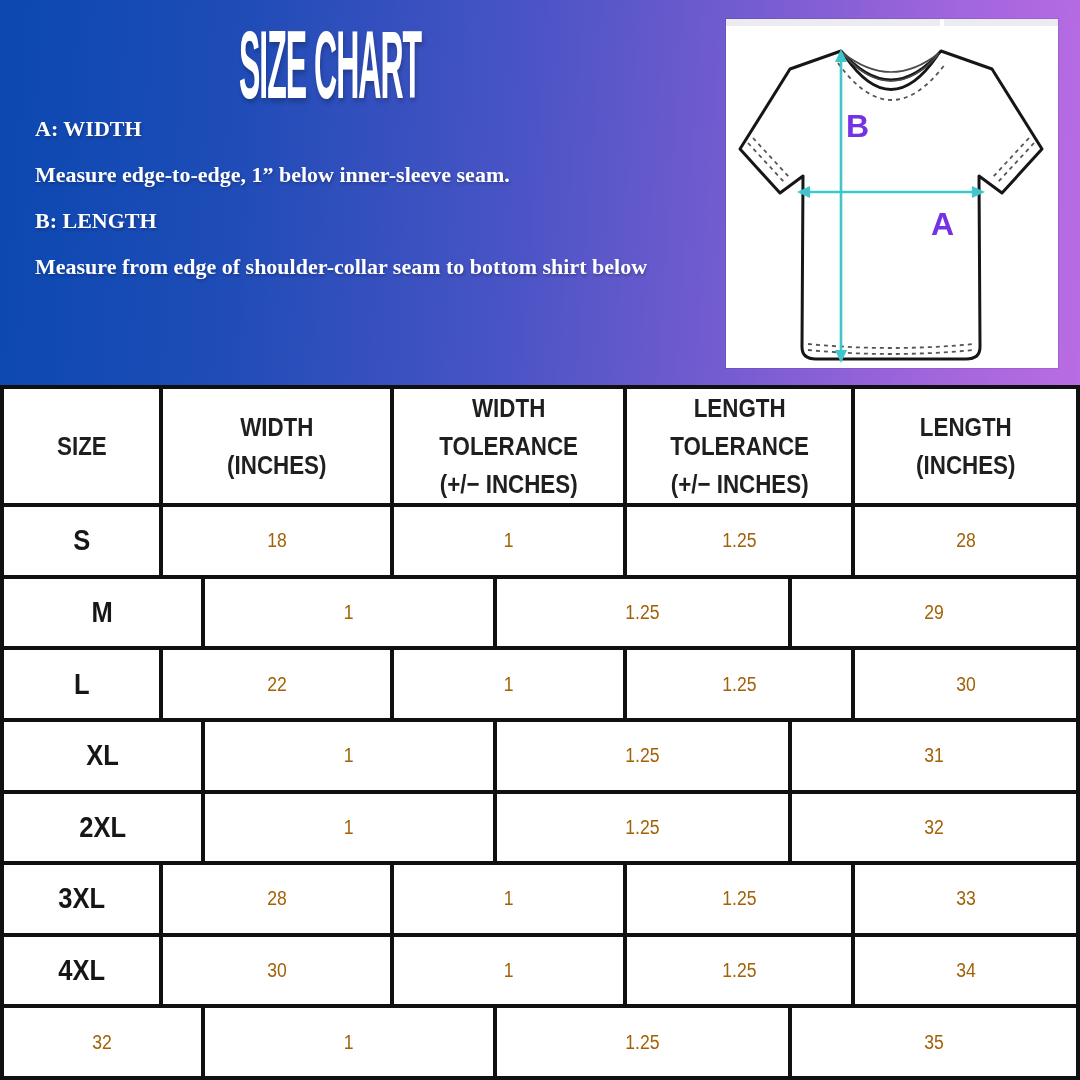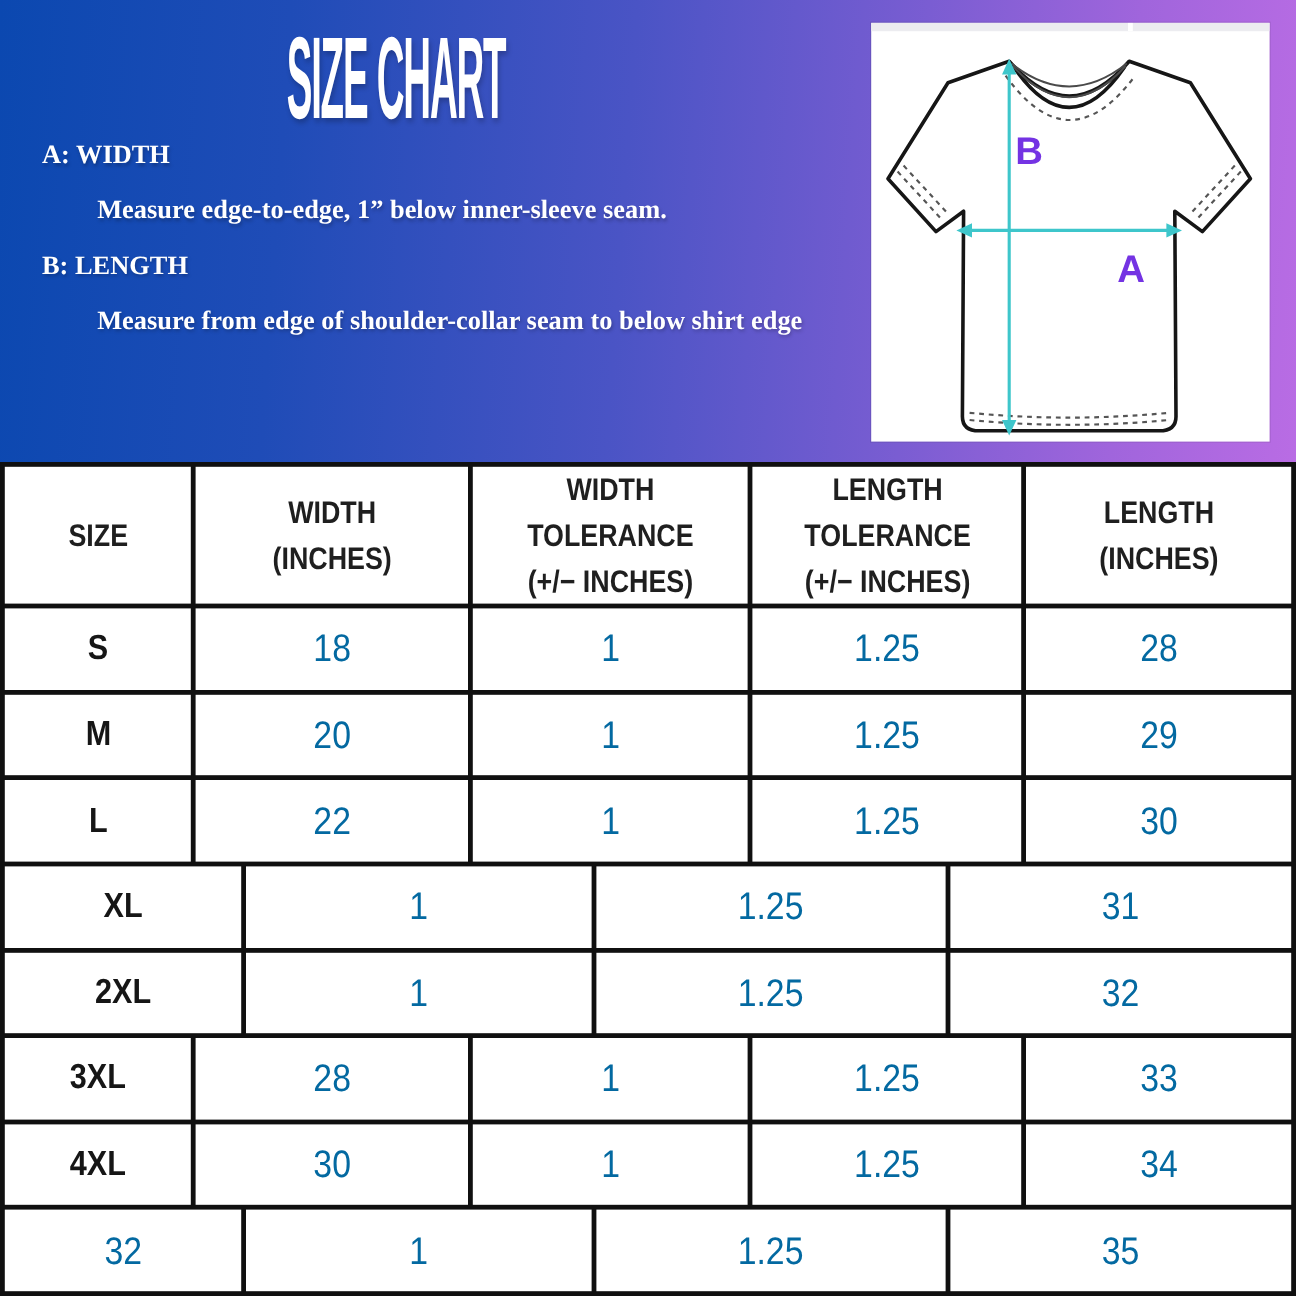--- a/index.html
+++ b/index.html
@@ -22,38 +22,38 @@
     transform:scale(0.33,1);transform-origin:center top;
     text-shadow:4px 4px 7px rgba(0,0,0,0.22);
   }
   .instructions{
     position:absolute;left:35px;top:106px;width:660px;
     color:#fff;font-family:"Liberation Serif",serif;font-weight:700;
     font-size:22px;line-height:46px;
     text-shadow:1px 2px 3px rgba(0,0,0,0.25);
   }
   .instr-label{display:block;}
-  .instr-text{display:block;margin-left:46px;}
+  .instr-text{display:block;}
   
   .diagram{
     position:absolute;right:22px;top:19px;width:332px;height:349px;
     background:#fff;box-shadow:0 0 0 1px rgba(0,0,0,0.08);
   }
   .diagram svg{display:block;width:100%;height:100%;}
   
   .size-table{
     position:absolute;left:0;top:385px;width:1080px;height:695px;
     background:#101010;box-sizing:border-box;padding:4px;
     display:flex;flex-direction:column;gap:4px;
   }
   .t-row{display:flex;gap:4px;flex:1;min-height:0;}
   .t-row.t-header{flex:0 0 114px;}
   .t-cell{
     background:#fff;display:flex;align-items:center;justify-content:center;
-    min-width:0;color:#0369a1;font-size:32px;font-weight:400;
+    min-width:0;color:#a16207;font-size:20px;font-weight:400;
   }
   .t-cell{flex:21.4;}
   .t-cell:nth-child(1){flex:14.7;}
   .t-cell:nth-child(2){flex:21.5;}
   .t-cell:nth-child(3){flex:21.7;}
   .t-cell:nth-child(4){flex:21.2;}
   .t-cell:nth-child(5){flex:20.9;}
   .t-cell > span{display:inline-block;transform:scale(0.88,1);transform-origin:center;}
   .t-header .t-cell{
     font-weight:700;color:#1f1f1f;font-size:26px;line-height:38px;text-align:center;
@@ -68,21 +68,21 @@
 
   <div class="hero">
     <div class="title-wrap">
       <span class="title-text">SIZE CHART</span>
     </div>
 
     <div class="instructions">
       <span class="instr-label">A: WIDTH</span>
       <span class="instr-text">Measure edge-to-edge, 1” below inner-sleeve seam.</span>
       <span class="instr-label">B: LENGTH</span>
-      <span class="instr-text">Measure from edge of shoulder-collar seam to below shirt edge</span>
+      <span class="instr-text">Measure from edge of shoulder-collar seam to bottom shirt below</span>
     </div>
 
     <div class="diagram">
       <svg viewBox="0 0 332 349">
 
         <rect x="0" y="0" width="332" height="7" fill="#ececf0"></rect>
         <rect x="214" y="0" width="4" height="7" fill="#ffffff"></rect>
 
         <g stroke="#161616" stroke-width="3" fill="#ffffff" stroke-linejoin="round" stroke-linecap="round">
           <path d="M115,32 L64,50 L14,130 L54,174 L77,157 L76,328
@@ -164,23 +164,20 @@
         </div>
         <div class="t-cell">
           <span>28</span>
         </div>
       </div>
       <div class="t-row">
         <div class="t-cell size-cell">
           <span>M</span>
         </div>
         <div class="t-cell">
-          <span>20</span>
-        </div>
-        <div class="t-cell">
           <span>1</span>
         </div>
         <div class="t-cell">
           <span>1.25</span>
         </div>
         <div class="t-cell">
           <span>29</span>
         </div>
       </div>
       <div class="t-row">

